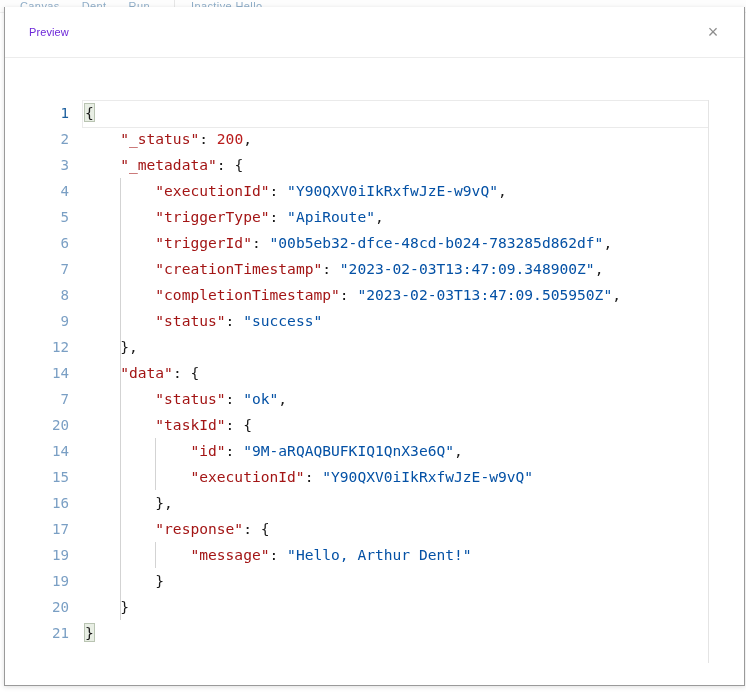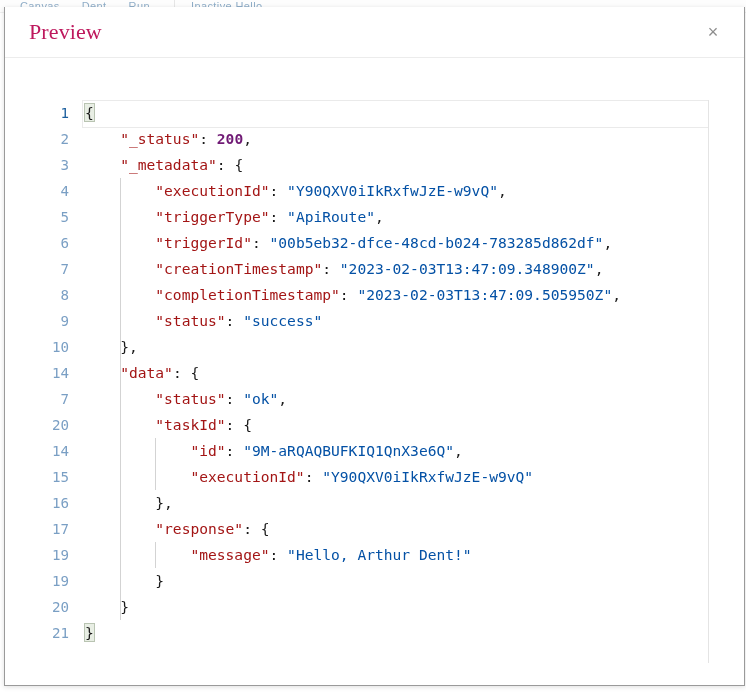--- a/index.html
+++ b/index.html
@@ -63,23 +63,23 @@
   #dialog-header {
     position: relative;
     height: 51px;
     flex: 0 0 51px;
     border-bottom: 1px solid #ececec;
     display: flex;
     align-items: center;
   }
   #dialog-title {
     margin-left: 24px;
-    font-size: 22px;
-    color: #be185d;
-    font-family: Liberation Serif, serif;
+    font-size: 11px;
+    color: #6d28d9;
+    font-family: Liberation Sans, sans-serif;
     letter-spacing: .1px;
   }
   #dialog-close {
     position: absolute;
     right: 16px; top: 50%;
     transform: translateY(-50%);
     width: 30px; height: 30px;
     display: flex; align-items: center; justify-content: center;
     color: #8e8e8e;
     font-size: 18px;
@@ -159,21 +159,21 @@
     left: -3px; top: 0;
     right: -1px;
     height: 26px;
     border: 1px solid #eaeaea;
     pointer-events: none;
   }
 
   
   .tok-key   { color: #a31515; }
   .tok-str   { color: #0451a5; }
-  .tok-num   { color: #701a75; font-weight: bold; }
+  .tok-num   { color: #b91c1c; }
   .tok-punct { color: #1a1a1a; }
   .tok-brace { color: #1a1a1a; }
   .bracket-match {
     background: #e8eee4;
     outline: 1px solid #b9c4b2;
   }
 
   
   .indent-guide {
     position: absolute;
@@ -223,21 +223,21 @@
       <div id="gutter">
           <div class="ln active">1</div>
           <div class="ln">2</div>
           <div class="ln">3</div>
           <div class="ln">4</div>
           <div class="ln">5</div>
           <div class="ln">6</div>
           <div class="ln">7</div>
           <div class="ln">8</div>
           <div class="ln">9</div>
-          <div class="ln">10</div>
+          <div class="ln">12</div>
           <div class="ln">14</div>
           <div class="ln">7</div>
           <div class="ln">20</div>
           <div class="ln">14</div>
           <div class="ln">15</div>
           <div class="ln">16</div>
           <div class="ln">17</div>
           <div class="ln">19</div>
           <div class="ln">19</div>
           <div class="ln">20</div>

